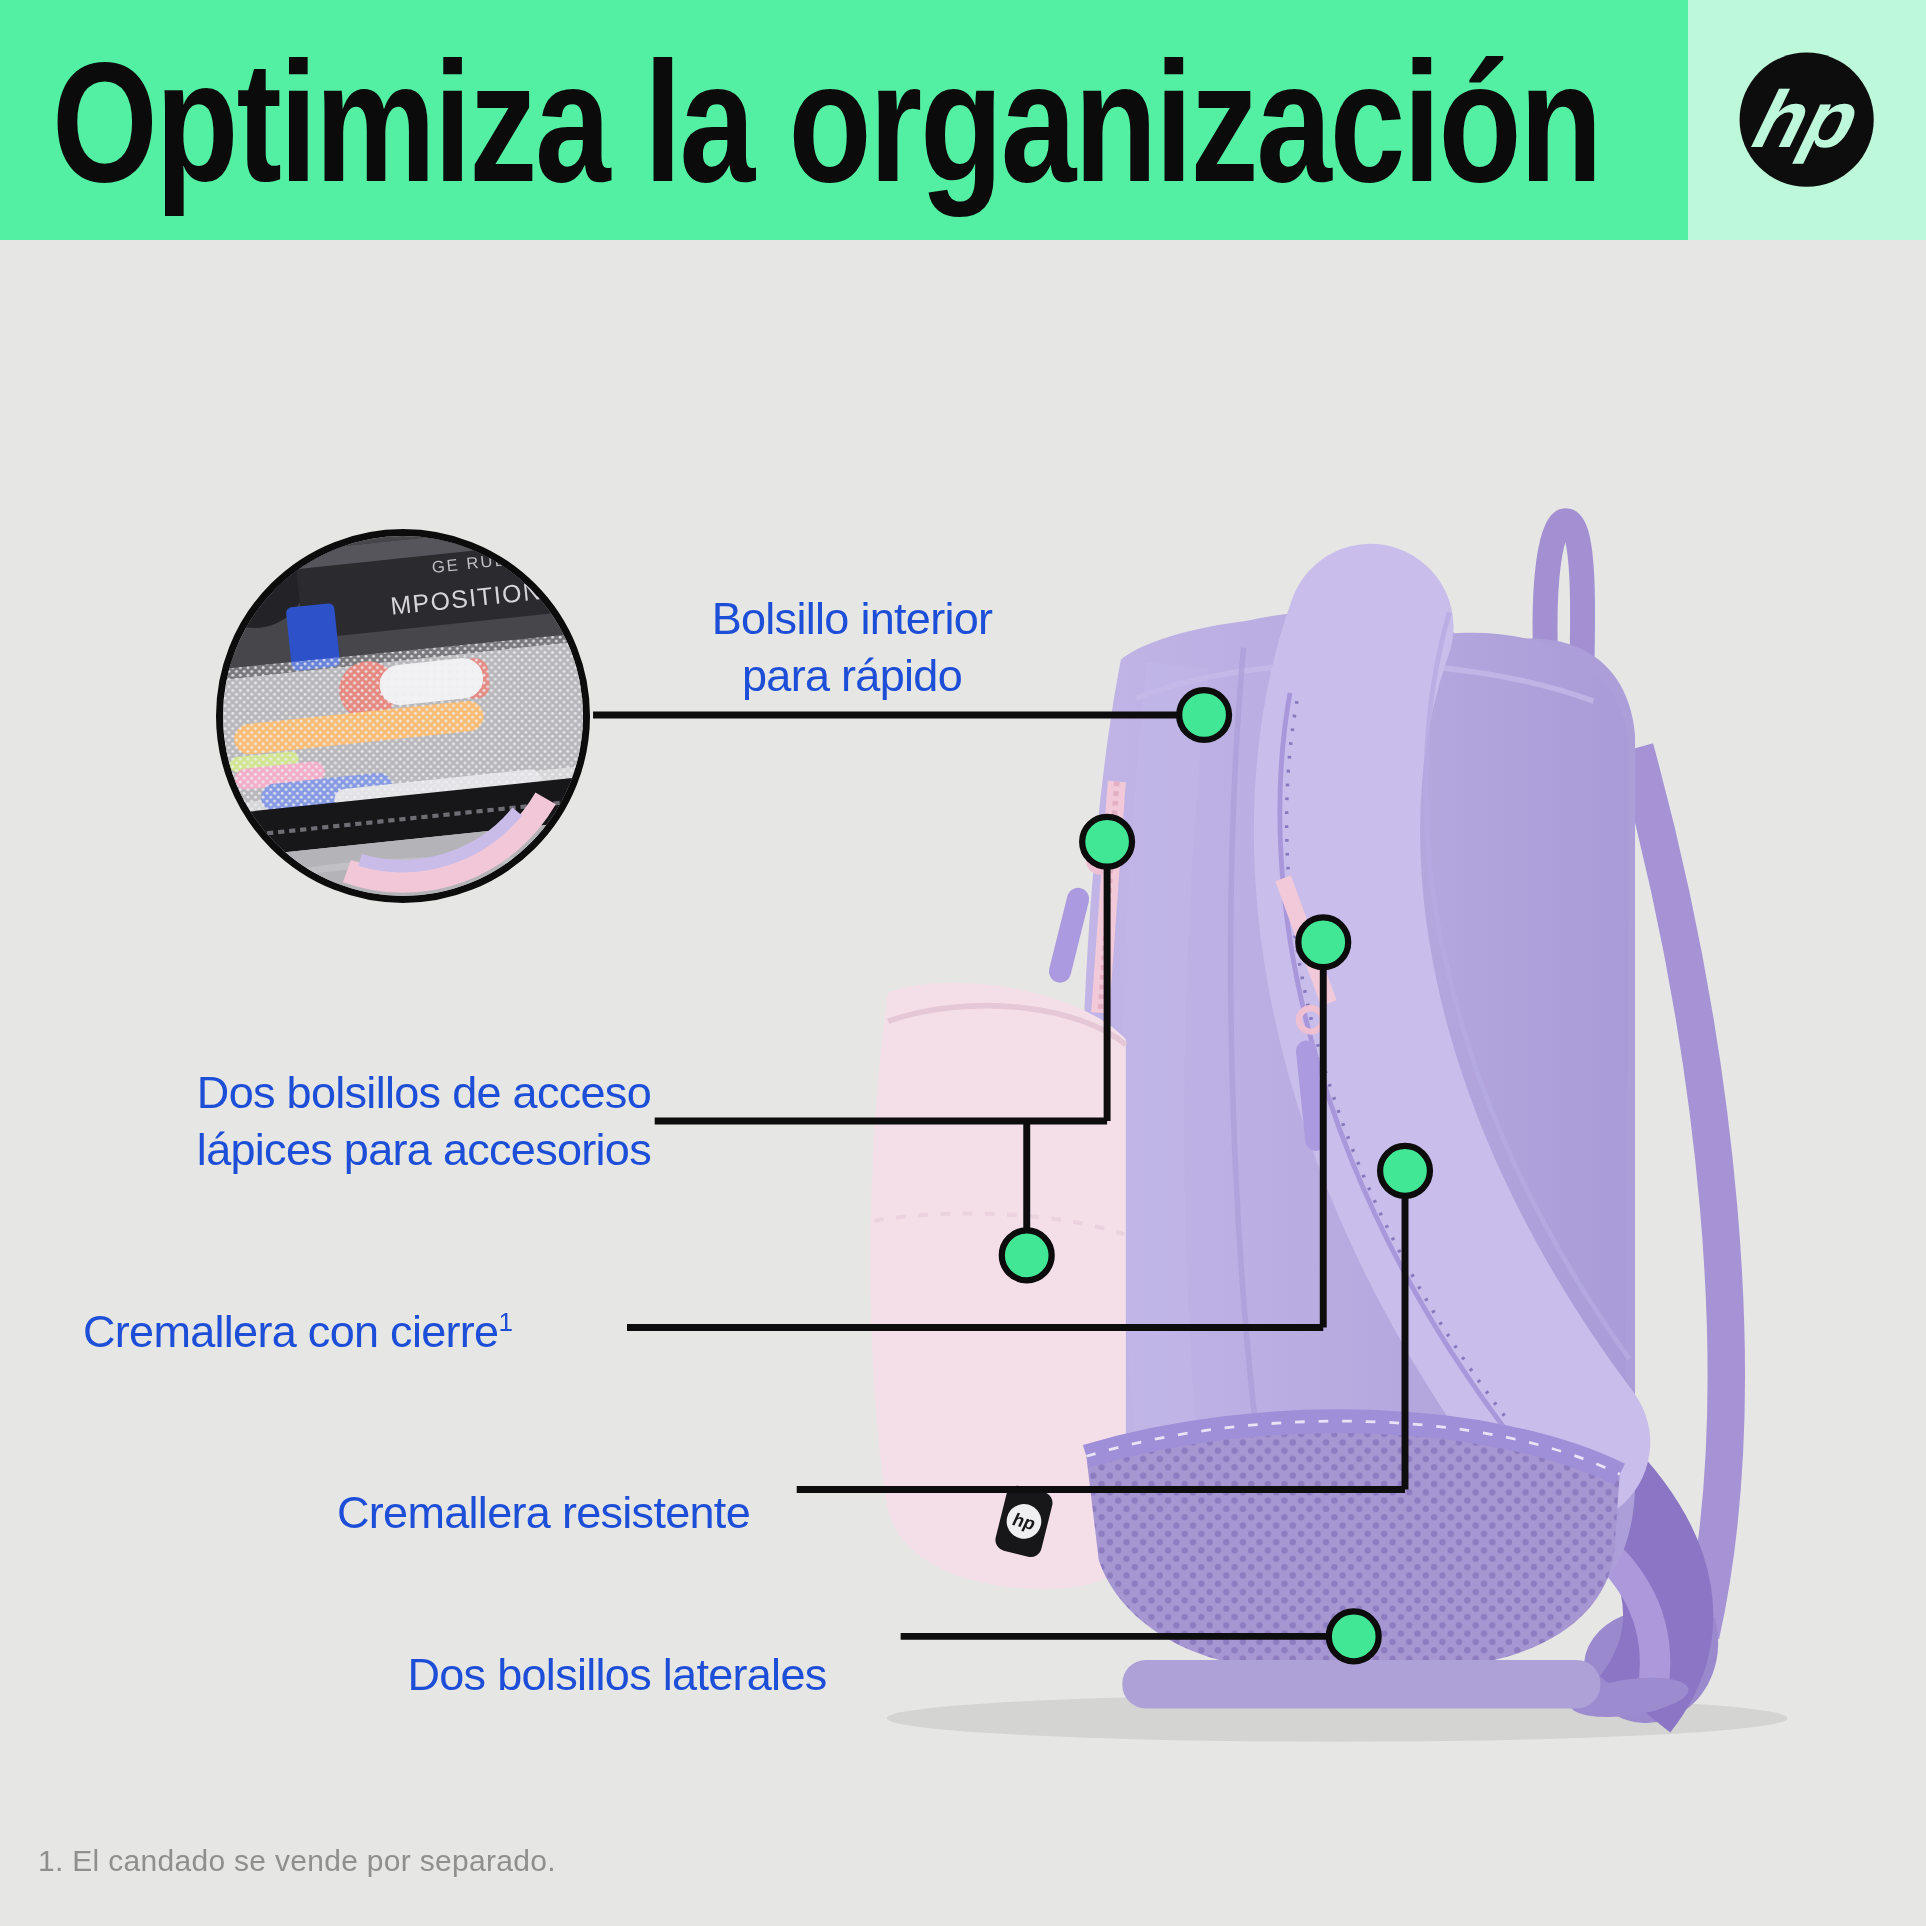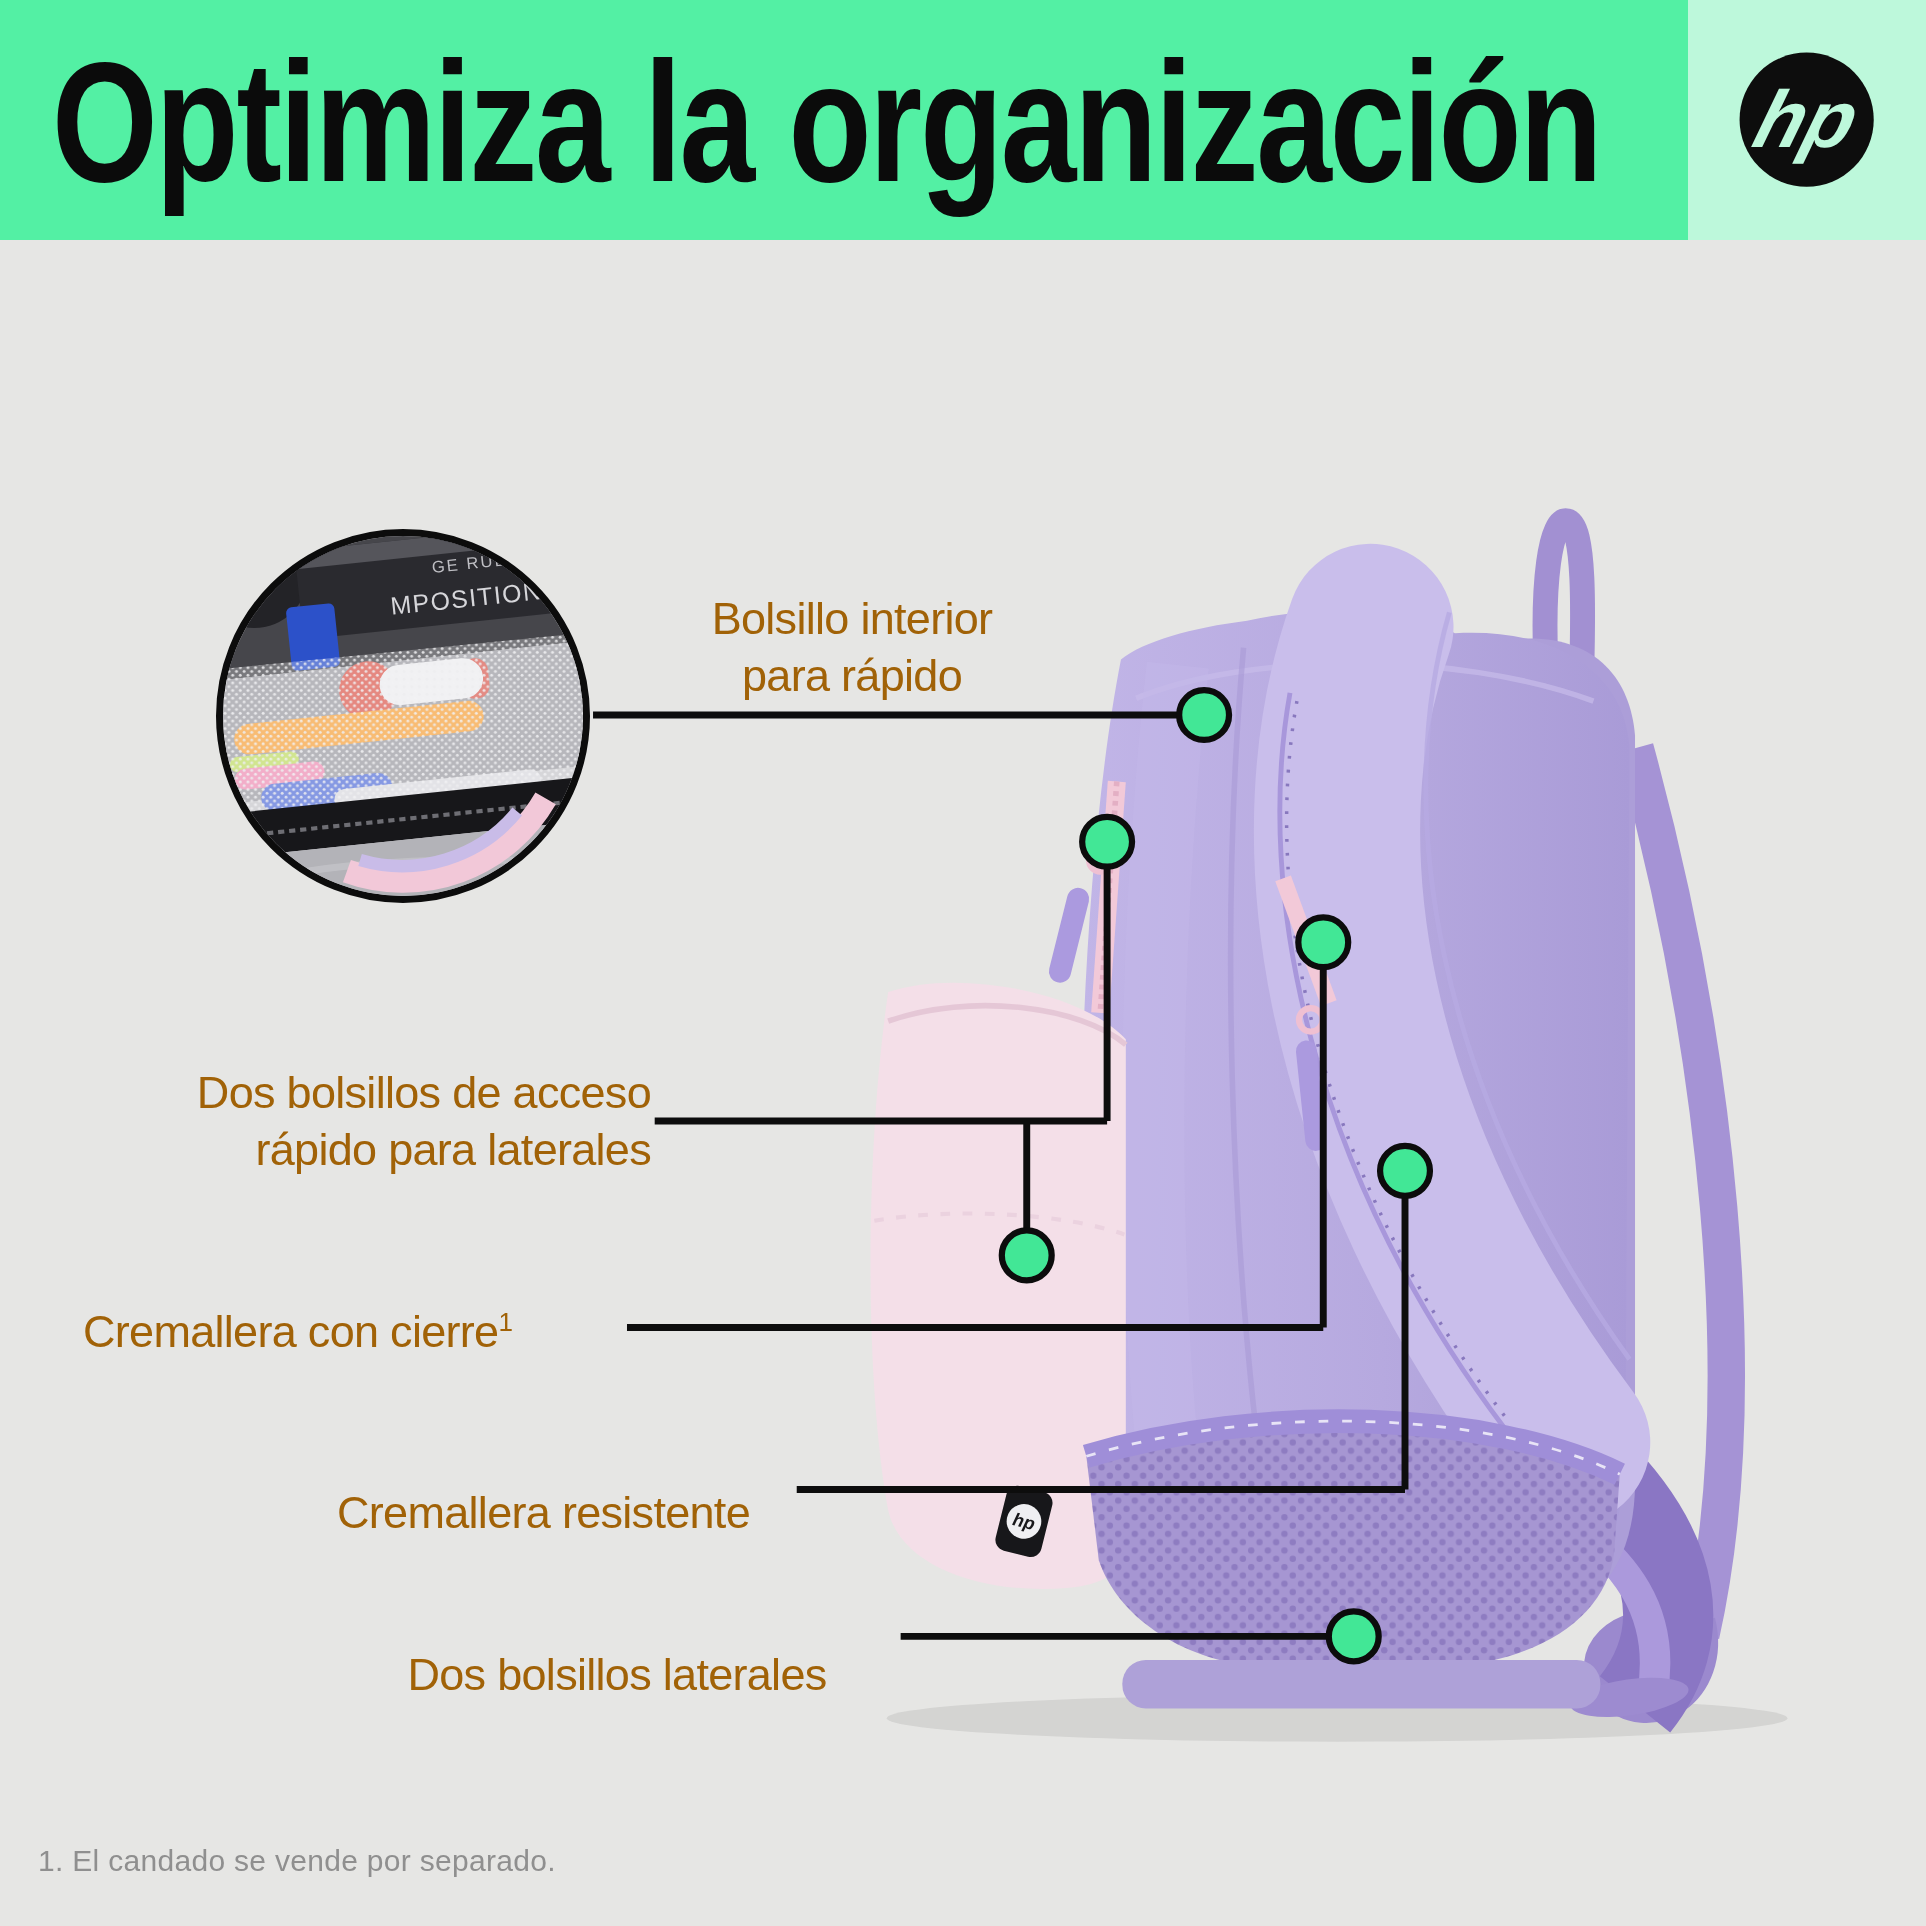--- a/index.html
+++ b/index.html
@@ -19,21 +19,21 @@
     transform:scaleX(0.80);transform-origin:0 50%;
   }
   .hp-logo-svg{position:absolute;left:0;top:0;}
   
   .inset{
     position:absolute;left:216px;top:529px;width:360px;height:360px;
     border:7.6px solid #0C0C0C;border-radius:50%;overflow:hidden;background:#C7C7CB;
   }
   
   .callout{
-    position:absolute;color:#a16207;font-size:45px;line-height:57px;
+    position:absolute;color:#1d4ed8;font-size:45px;line-height:57px;
     letter-spacing:-0.7px;font-weight:400;
   }
   .callout sup{font-size:26px;letter-spacing:0;}
   .c1{left:658px;top:590px;width:388px;text-align:center;}
   .c2{left:76px;top:1064px;width:575px;text-align:right;}
   .c3{left:83px;top:1294px;width:513px;text-align:left;}
   .c4{left:272px;top:1461px;width:478px;text-align:right;margin-top:23px;}
   .c5{left:333px;top:1608px;width:568px;text-align:center;margin-top:38px;}
   
   .footnote{
@@ -199,21 +199,21 @@
   </g>
 </svg>
 
 <div class="callout c1">
   <span>Bolsillo interior</span><br>
   <span>para rápido</span>
 </div>
 
 <div class="callout c2">
   <span>Dos bolsillos de acceso</span><br>
-  <span>rápido para laterales</span>
+  <span>lápices para accesorios</span>
 </div>
 
 <div class="callout c3">
   <span>Cremallera con cierre</span><sup>1</sup>
 </div>
 
 <div class="callout c4">
   <span>Cremallera resistente</span><br>
 </div>
 

